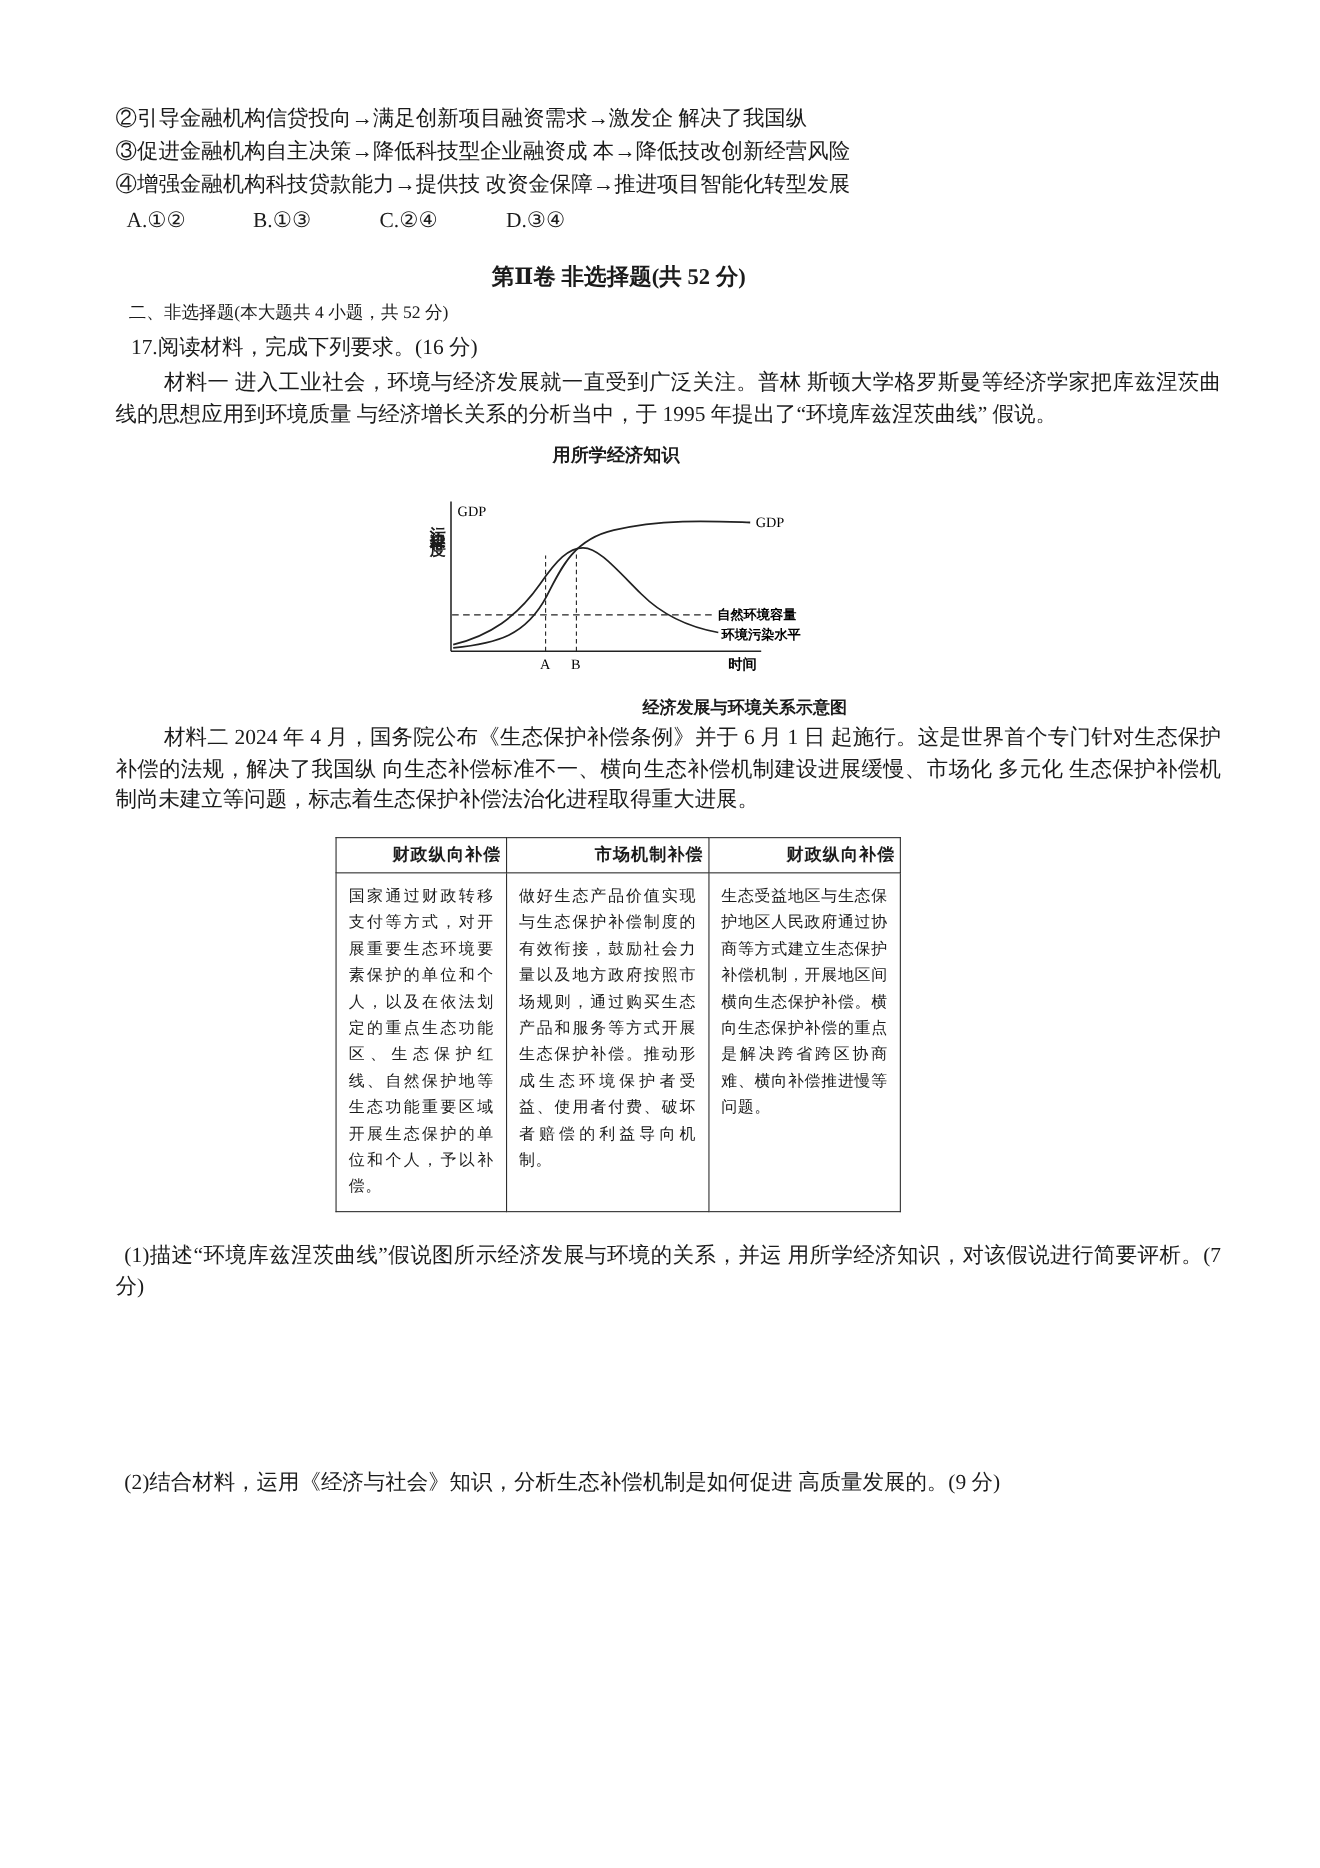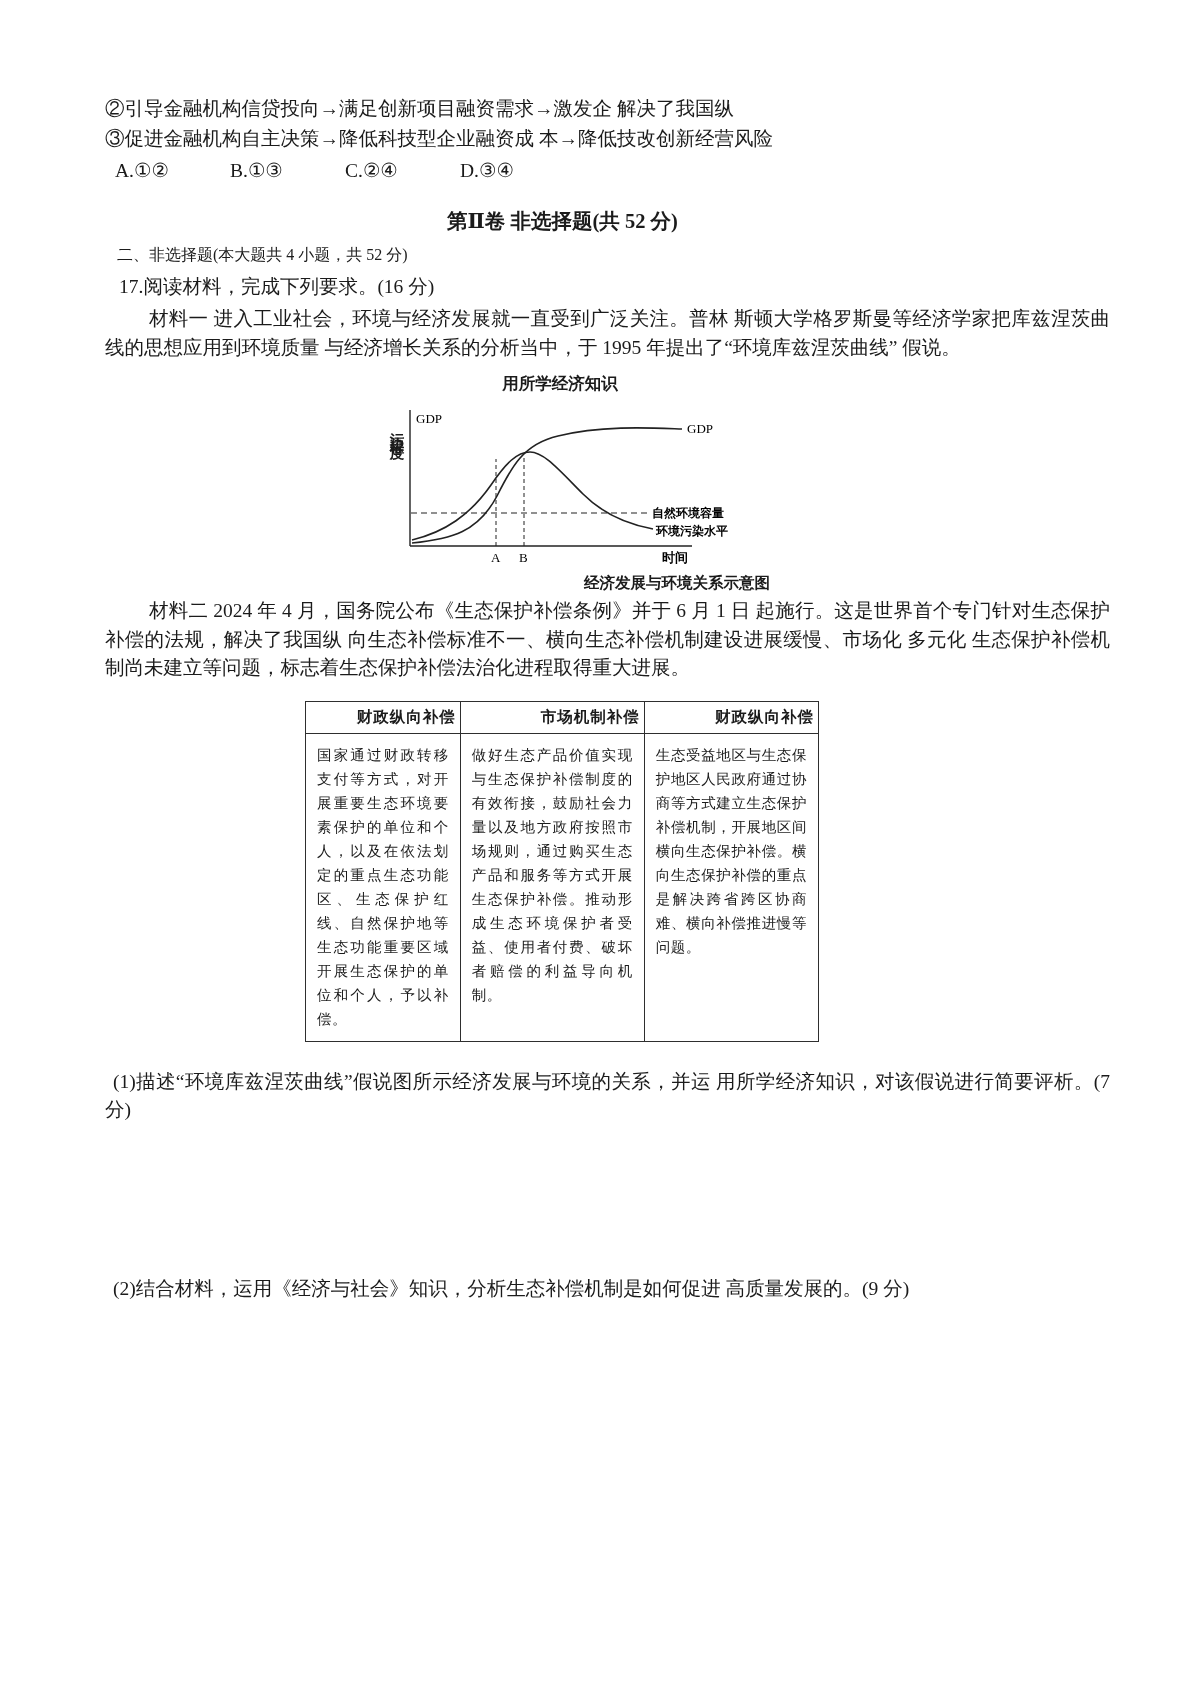--- a/index.html
+++ b/index.html
@@ -23,21 +23,21 @@
     font-size: 20.5px; font-weight: bold; text-align: center;
     margin: 20px 0 0; position: relative; left: -45px;
   }
   .subsection { font-size: 16px; line-height: 30px; margin-top: 5px; padding-left: 12px; }
   .q17-intro { font-size: 19.5px; line-height: 30px; margin-top: 2px; padding-left: 14px; }
   .para { font-size: 19.5px; line-height: 28.5px; text-align: justify; }
   .material { margin-top: 3px; text-indent: 44px; }
 
   .figure { width: 420px; margin: 10px 0 0 245px; }
   .fig-title { font-size: 16.5px; font-weight: bold; text-align: center; height: 24px; line-height: 24px; }
-  .fig-plot { position: relative; width: 400px; margin: 0 auto; }
+  .fig-plot { position: relative; width: 400px; margin: 16px auto; }
   .fig-plot svg { display: block; }
   .y-axis-label {
     position: absolute; left: 27px; top: 25px;
     writing-mode: vertical-rl; text-orientation: upright;
     font-size: 14.5px; letter-spacing: 4px; font-weight: bold;
   }
   .fig-caption { font-size: 15.5px; font-weight: bold; text-align: right; margin-top: 2px; }
   .fig-label { font-family: "Liberation Serif", "DejaVu Serif", serif; }
 
   .comp-table {
@@ -61,20 +61,21 @@
   .question { margin-top: 26px; text-indent: 8px; }
   .question-2 { margin-top: 150px; text-indent: 8px; }
 </style>
 </head>
 <body>
 
 <div class="page">
 
   <p class="opt-line">②引导金融机构信贷投向→满足创新项目融资需求→激发企 解决了我国纵</p>
   <p class="opt-line">③促进金融机构自主决策→降低科技型企业融资成 本→降低技改创新经营风险</p>
+  <p class="opt-line">④增强金融机构科技贷款能力→提供技 改资金保障→推进项目智能化转型发展</p>
 
   <p class="choices">
     <span>A.①②</span><span>B.①③</span><span>C.②④</span><span>D.③④</span>
   </p>
 
   <p class="section-title">第Ⅱ卷 非选择题(共 52 分)</p>
   <p class="subsection">二、非选择题(本大题共 4 小题，共 52 分)</p>
   <p class="q17-intro">17.阅读材料，完成下列要求。(16 分)</p>
 
   <p class="para material">材料一 进入工业社会，环境与经济发展就一直受到广泛关注。普林 斯顿大学格罗斯曼等经济学家把库兹涅茨曲线的思想应用到环境质量 与经济增长关系的分析当中，于 1995 年提出了“环境库兹涅茨曲线” 假说。</p>

